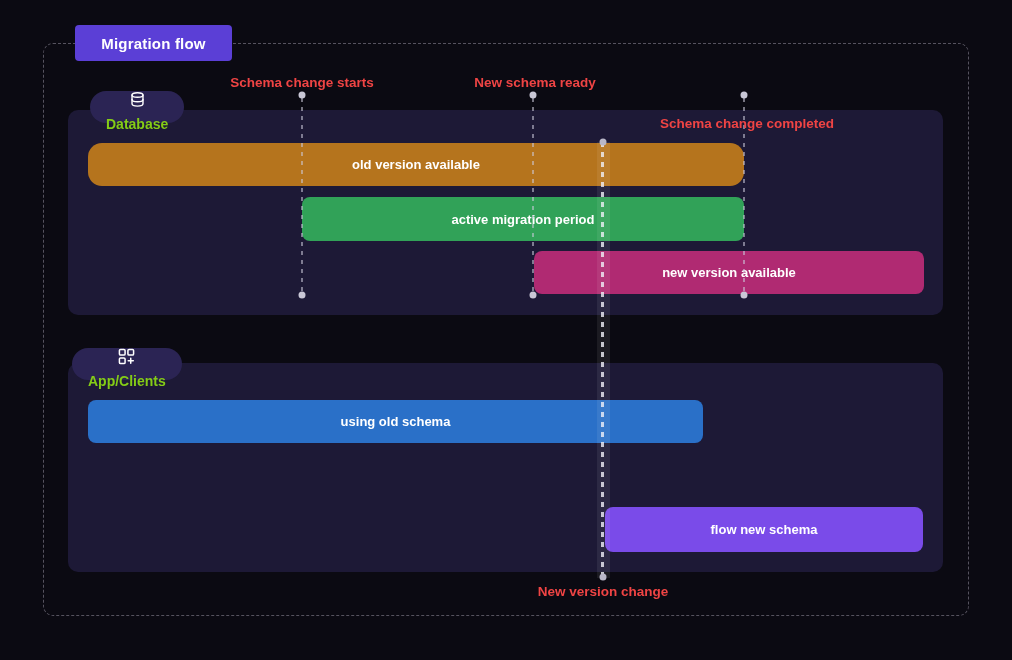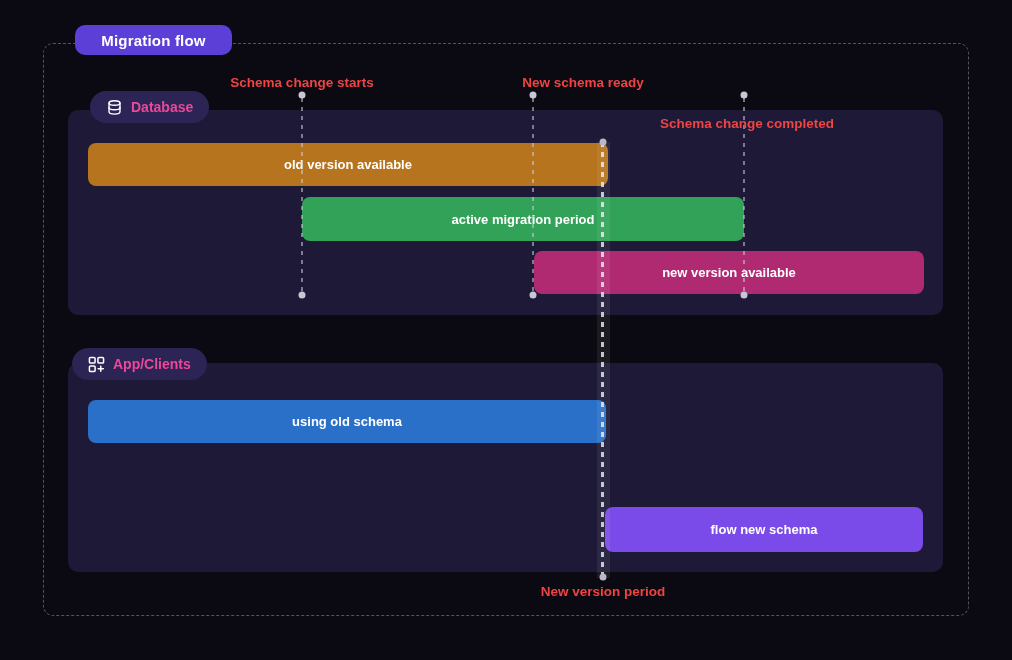--- a/index.html
+++ b/index.html
@@ -11,35 +11,35 @@
     overflow:hidden;
   }
   .stage{position:absolute;left:0;top:0;width:1012px;height:660px;}
 
   .outer-border{
     position:absolute;left:43px;top:43px;width:924px;height:571px;
     border:1px dashed #56535f;border-radius:10px;
   }
 
   .title-badge{
-    position:absolute;left:75px;top:25px;width:157px;height:30px;
-    border-radius:10px;display:flex;align-items:center;justify-content:center;
+    position:absolute;left:75px;top:25px;width:157px;height:36px;
+    border-radius:4px;display:flex;align-items:center;justify-content:center;
     color:#fff;font-weight:bold;font-size:15px;letter-spacing:.2px;
   }
 
   .panel{
     position:absolute;left:68px;width:875px;border-radius:10px;
   }
   .panel.database{top:110px;height:205px;}
   .panel.app{top:363px;height:209px;}
 
   .section-badge{
     position:absolute;height:32px;border-radius:16px;
     display:flex;align-items:center;gap:8px;padding:0 16px;
-    color:#ec4899;font-weight:bold;font-size:14px;
+    color:#84cc16;font-weight:bold;font-size:14px;flex-direction:column;
   }
   .section-badge svg{display:block;}
 
   .bar{
     position:absolute;height:43px;border-radius:8px;
     display:flex;align-items:center;justify-content:center;
     color:#fff;font-weight:bold;font-size:13px;white-space:nowrap;
   }
 
   .guide{
@@ -83,41 +83,41 @@
     <span>
       <svg width="17" height="17" viewBox="0 0 18 18" fill="none" stroke="#ffffff" stroke-width="1.5" stroke-linecap="round">
         <ellipse cx="9" cy="4.2" rx="5.8" ry="2.4"></ellipse>
         <path d="M3.2 4.2v9.4c0 1.33 2.6 2.4 5.8 2.4s5.8-1.07 5.8-2.4V4.2"></path>
         <path d="M3.2 8.9c0 1.33 2.6 2.4 5.8 2.4s5.8-1.07 5.8-2.4"></path>
       </svg>
     </span>
     <span>Database</span>
   </div>
 
-  <div class="bar" style="left: 88px; top: 143px; width: 520px; background: rgb(181, 116, 29);">old version available</div>
+  <div class="bar" style="left: 88px; top: 143px; width: 656px; background: rgb(181, 116, 29); border-radius: 14px;">old version available</div>
 
   <div class="bar" style="left: 302px; top: 197px; width: 442px; height: 44px; background: rgb(49, 162, 88);">active migration period</div>
 
   <div class="bar" style="left: 534px; top: 251px; width: 390px; background: rgb(176, 42, 114);">new version available</div>
 
   <div class="panel app" style="background: rgb(29, 25, 54);"></div>
 
   <div class="section-badge" style="left: 72px; top: 348px; background: rgb(43, 36, 84);">
     <span>
       <svg width="17" height="17" viewBox="0 0 18 18" fill="none" stroke="#ffffff" stroke-width="1.6" stroke-linecap="round">
         <rect x="1.5" y="1.5" width="6" height="6" rx="1.2"></rect>
         <rect x="10.5" y="1.5" width="6" height="6" rx="1.2"></rect>
         <rect x="1.5" y="10.5" width="6" height="6" rx="1.2"></rect>
         <path d="M13.5 10.8v5.4 M10.8 13.5h5.4"></path>
       </svg>
     </span>
     <span>App/Clients</span>
   </div>
 
-  <div class="bar" style="left: 88px; top: 400px; width: 518px; background: rgb(42, 112, 200);">using old schema</div>
+  <div class="bar" style="left: 88px; top: 400px; width: 615px; background: rgb(42, 112, 200);">using old schema</div>
 
 
   <div class="bar" style="left: 605px; top: 507px; width: 318px; height: 45px; background: rgb(122, 75, 233);">flow new schema</div>
 
   <div class="guide" style="left:301px;top:98px;height:194px;"></div>
   <div class="dot" style="left:302px;top:95px;"></div>
   <div class="dot" style="left:302px;top:295px;"></div>
 
   <div class="guide" style="left:532px;top:98px;height:194px;"></div>
   <div class="dot" style="left:533px;top:95px;"></div>
@@ -126,17 +126,17 @@
   <div class="guide" style="left:743px;top:98px;height:194px;"></div>
   <div class="dot" style="left:744px;top:95px;"></div>
   <div class="dot" style="left:744px;top:295px;"></div>
 
   <div class="deploy-band"></div>
   <div class="deploy-line"></div>
   <div class="dot" style="left:603px;top:142px;background:#b9b7c8;"></div>
   <div class="dot" style="left:603px;top:577px;background:#b9b7c8;"></div>
 
   <div class="milestone-label" style="left:302px;top:75px;">Schema change starts</div>
-  <div class="milestone-label" style="left:535px;top:75px;margin-left:48px;">New schema ready</div>
+  <div class="milestone-label" style="left:535px;top:75px;">New schema ready</div>
   <div class="milestone-label" style="left:747px;top:75px;margin-top:41px;">Schema change completed</div>
-  <div class="milestone-label" style="left:603px;top:584px;">New version period</div>
+  <div class="milestone-label" style="left:603px;top:584px;">New version change</div>
 
 </div>
 
 </body></html>

